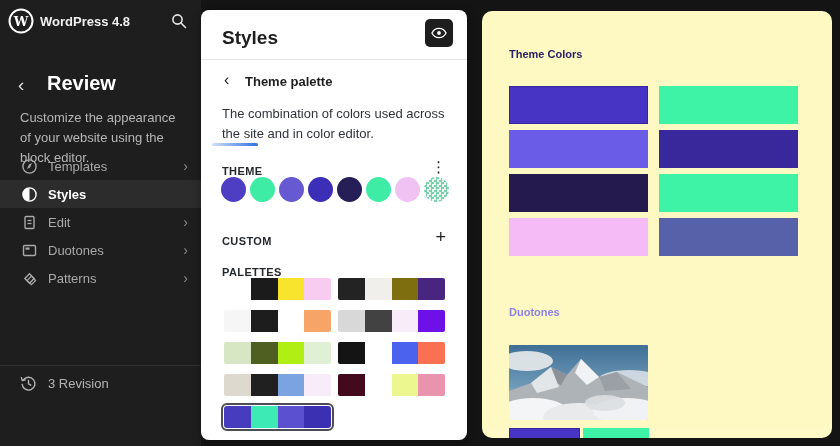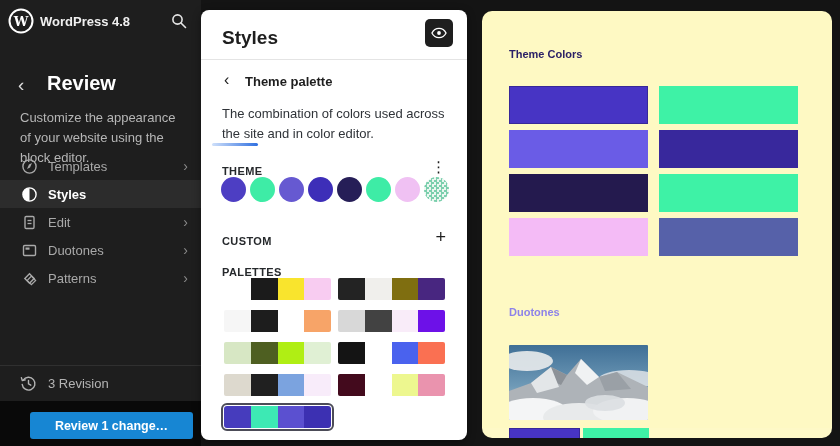--- a/index.html
+++ b/index.html
@@ -153,23 +153,20 @@
       <span class="nicon">
         <svg viewBox="0 0 17 17" width="17" height="17">
           <path d="M3.2 5.2a6.4 6.4 0 1 1-1 4.2" fill="none" stroke="#b4b4b4" stroke-width="1.4" stroke-linecap="round"></path>
           <path d="M1.4 2.6l.9 3 3-.7" fill="none" stroke="#b4b4b4" stroke-width="1.4" stroke-linecap="round" stroke-linejoin="round"></path>
           <path d="M8.5 5.4v3.4l2.3 1.4" fill="none" stroke="#b4b4b4" stroke-width="1.4" stroke-linecap="round"></path>
         </svg>
       </span>
       <span class="nlabel">3 Revision</span>
     </div>
 
-    <div class="save-hub">
-      <button class="review-btn" style="background: rgb(23, 134, 211);">Review 1 change…</button>
-    </div>
   </div>
 
   <div class="panel">
     <div class="panel-title">Styles</div>
     <button class="eye-btn">
       <span>
         <svg viewBox="0 0 20 20" width="18" height="18">
           <path d="M10 4.8c-3.9 0-6.7 2.9-7.8 5.2 1.1 2.3 3.9 5.2 7.8 5.2s6.7-2.9 7.8-5.2C16.7 7.7 13.9 4.8 10 4.8z" fill="none" stroke="#fff" stroke-width="1.5"></path>
           <circle cx="10" cy="10" r="2.1" fill="#fff"></circle>
         </svg>

